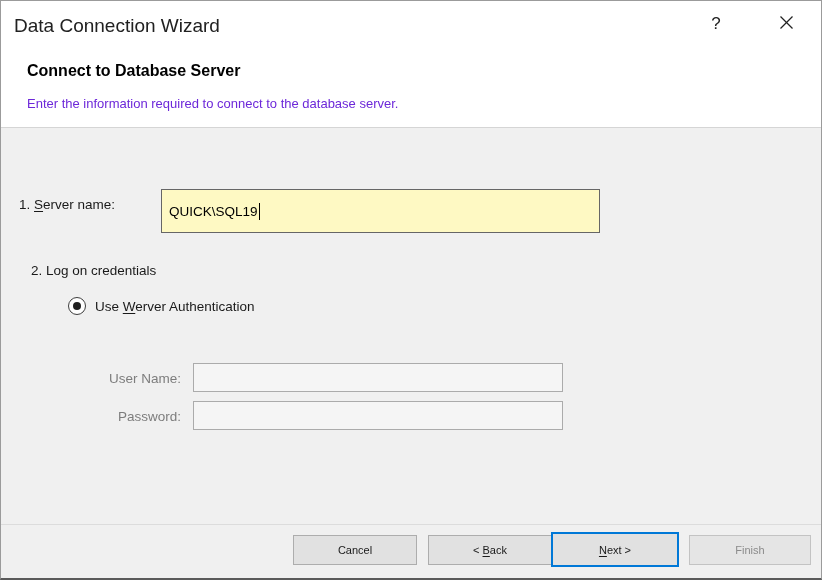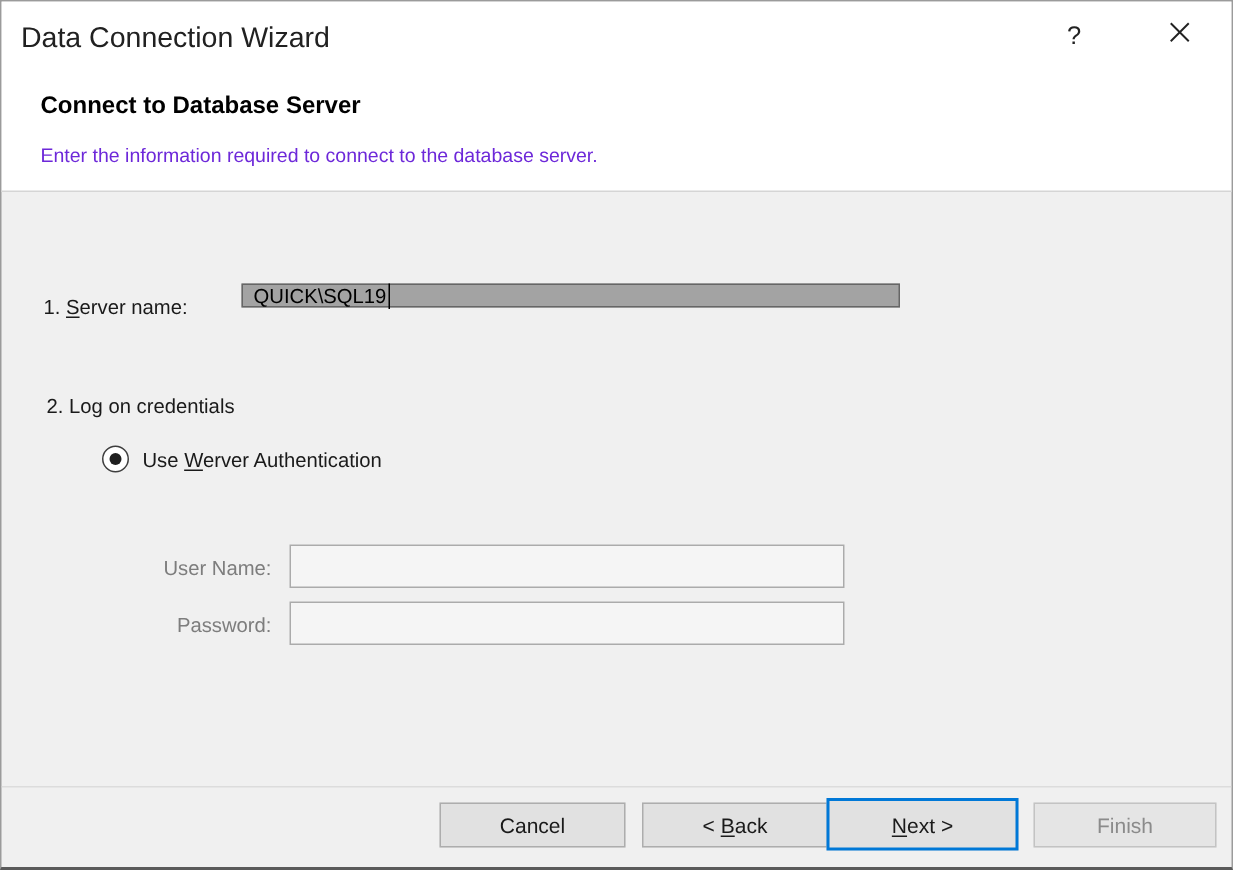--- a/index.html
+++ b/index.html
@@ -19,24 +19,24 @@
   .tb-btn { position:absolute; top:10px; width:26px; height:26px; display:flex; align-items:center; justify-content:center; color:#222; cursor:default; }
   .help-btn { left:702px; font-size:17px; font-weight:400; }
   .close-btn { left:772px; }
   .page-heading { position:absolute; top:61px; left:13px; font-size:16px; font-weight:bold; color:#000;margin-left:13px; }
   .page-subtitle { position:absolute; top:95px; left:26px; font-size:13px; color:#6d28d9; }
 
   
   .lbl { font-size:13.5px; color:#1a1a1a; }
   .accel { text-decoration:underline; text-underline-offset:2px; }
 
-  .server-label { position:absolute; top:196px; left:28px; }
+  .server-label { position:absolute; top:196px; left:18px; }
   .server-input {
-    position:absolute; left:160px; top:188px; width:439px; height:16px;
-    background:#a3a3a3; border:1px solid #666;
+    position:absolute; left:160px; top:188px; width:439px; height:44px;
+    background:#fef9c3; border:1px solid #666;
     display:flex; align-items:center; padding-left:7px;
     font-size:13.5px; color:#000;
   }
   .caret { width:1px; height:17px; background:#000; margin-left:1px; }
 
   .section-label { position:absolute; top:262px; left:30px; }
 
   .radio-row { position:absolute; left:67px; height:20px; display:flex; align-items:center; gap:9px; }
   .radio-row-1 { top:295px; }
   .radio-row-2 { top:326px; }
@@ -58,21 +58,21 @@
   }
   .username-input { top:362px; }
   .password-input { top:400px; }
 
   
   .footer-divider { position:absolute; top:523px; left:0; right:0; height:1px; background:#dcdcdc; }
   .btn {
     position:absolute; top:534px; width:124px; height:30px;
     background:#e1e1e1; border:1px solid #adadad;
     display:flex; align-items:center; justify-content:center;
-    font-size:14px; color:#1a1a1a; cursor:default;
+    font-size:11px; color:#1a1a1a; cursor:default;
   }
   .btn-cancel { left:292px; }
   .btn-back   { left:427px; }
   .btn-next   { left:550px; top:531px; width:128px; height:35px; border:2px solid #0078d7; }
   .btn-finish { left:688px; width:122px; background:#e5e5e5; border-color:#c3c3c3; color:#8b8b8b; }
 </style>
 </head>
 <body>
 
 <div class="dialog">

